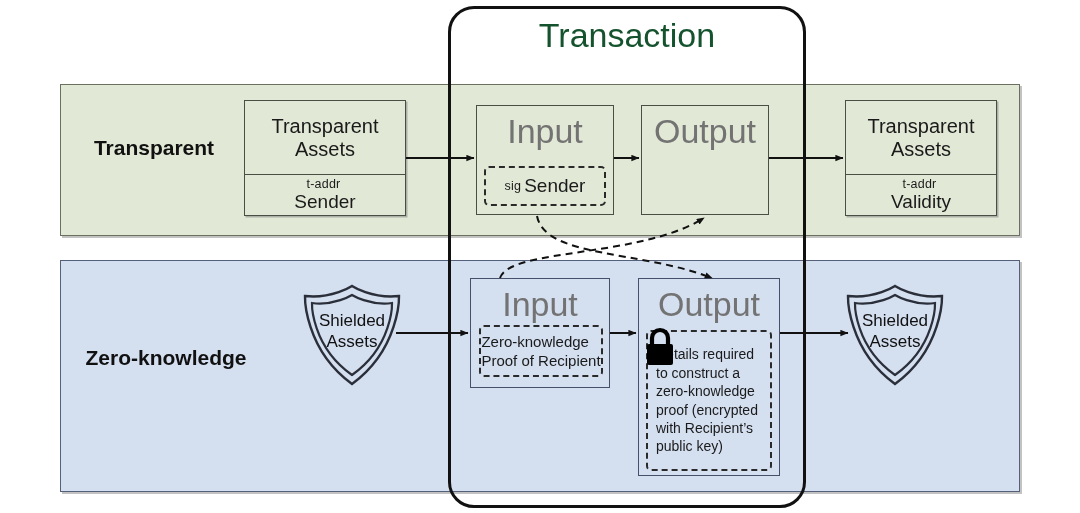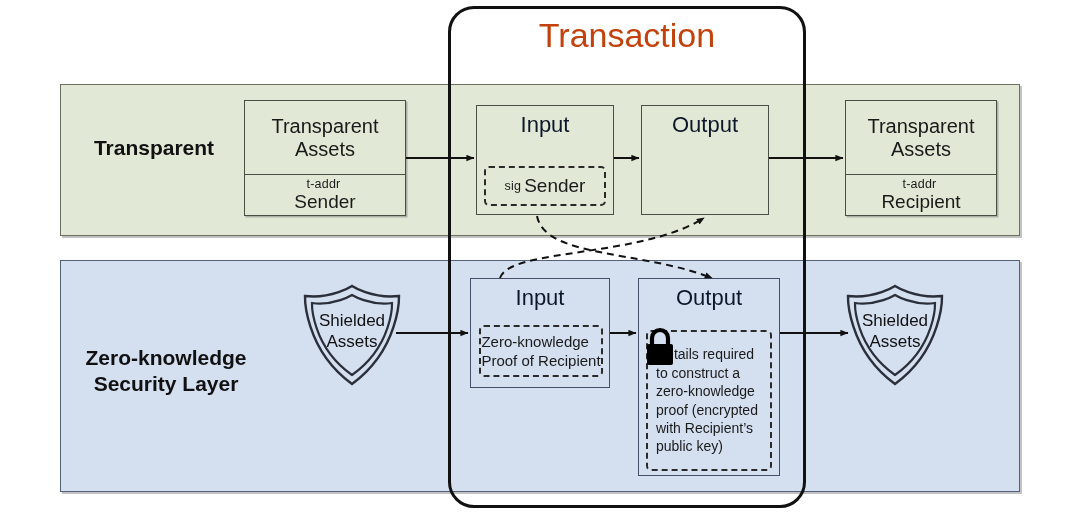--- a/index.html
+++ b/index.html
@@ -14,27 +14,27 @@
 
   .band-label{position:absolute;font-weight:bold;color:#111;text-align:center;line-height:1.25;}
   #label-transparent{left:64px;top:135px;width:180px;font-size:21px;}
   #label-zk{left:56px;top:345px;width:220px;font-size:21px;}
 
   
   #transaction-box{position:absolute;left:448px;top:6px;width:358px;height:502px;
       box-sizing:border-box;border:3px solid #111;border-radius:26px;background:transparent;
       z-index:5;pointer-events:none;}
   #transaction-title{position:absolute;left:448px;top:16px;width:358px;text-align:center;
-      font-size:34px;color:#c2410c;z-index:6;}
+      font-size:34px;color:#14532d;z-index:6;}
 
   
   .box{position:absolute;box-sizing:border-box;border:1.6px solid #4a4f45;background:transparent;}
   .box-blue{border-color:#46506b;}
 
-  .box-title{position:absolute;width:100%;text-align:center;font-size:22px;color:#0f172a;}
+  .box-title{position:absolute;width:100%;text-align:center;font-size:34px;color:#737373;}
 
   
   .assets{position:absolute;box-sizing:border-box;border:1.6px solid #4a4f45;
           box-shadow:1.5px 1.5px 0 rgba(120,120,120,.5);}
   .assets .cell-top{height:74px;display:flex;align-items:center;justify-content:center;
           text-align:center;font-size:20px;line-height:1.15;box-sizing:border-box;
           border-bottom:1.6px solid #4a4f45;}
   .assets .cell-bot{height:40px;display:flex;align-items:center;justify-content:center;
           font-size:19px;box-sizing:border-box;flex-direction:column;}
   .sup{font-size:12.5px;vertical-align:super;margin-right:3px;letter-spacing:.2px;}
@@ -88,29 +88,28 @@
 
   <div class="assets" style="left:845px;top:100px;width:152px;height:116px;background:#e1e9d6;">
     <div class="cell-top">
       <div>
         <div>Transparent</div>
         <div>Assets</div>
       </div>
     </div>
     <div class="cell-bot">
       <span class="sup">t-addr</span>
-      <span>Recipient</span>
+      <span>Validity</span>
     </div>
   </div>
 
   <div class="band" id="band-zk"></div>
 
   <div class="band-label" id="label-zk">
     <div>Zero-knowledge</div>
-    <div>Security Layer</div>
   </div>
 
   <div class="shield" style="left:300px;top:283px;width:104px;height:104px;">
     <svg width="104" height="104" viewBox="0 0 104 104">
       <path d="M52 3 C52 3 72 16 99 13 C99 13 100 66 52 101 C4 66 5 13 5 13 C32 16 52 3 52 3 Z" fill="none" stroke="#2b2f3a" stroke-width="2.4"></path>
       <path d="M52 12 C52 12 70 23 92 20 C92 20 93 63 52 92 C11 63 12 20 12 20 C34 23 52 12 52 12 Z" fill="none" stroke="#2b2f3a" stroke-width="2.2"></path>
     </svg>
     <div class="shield-text" style="top:27px;">
       <div>Shielded</div>
       <div>Assets</div>

